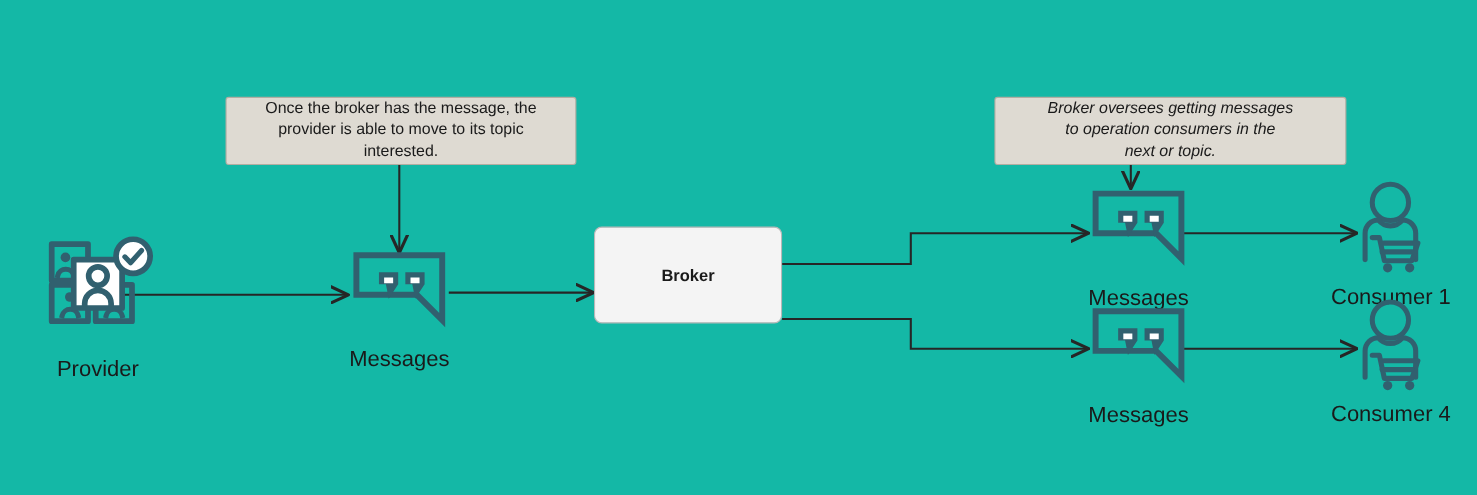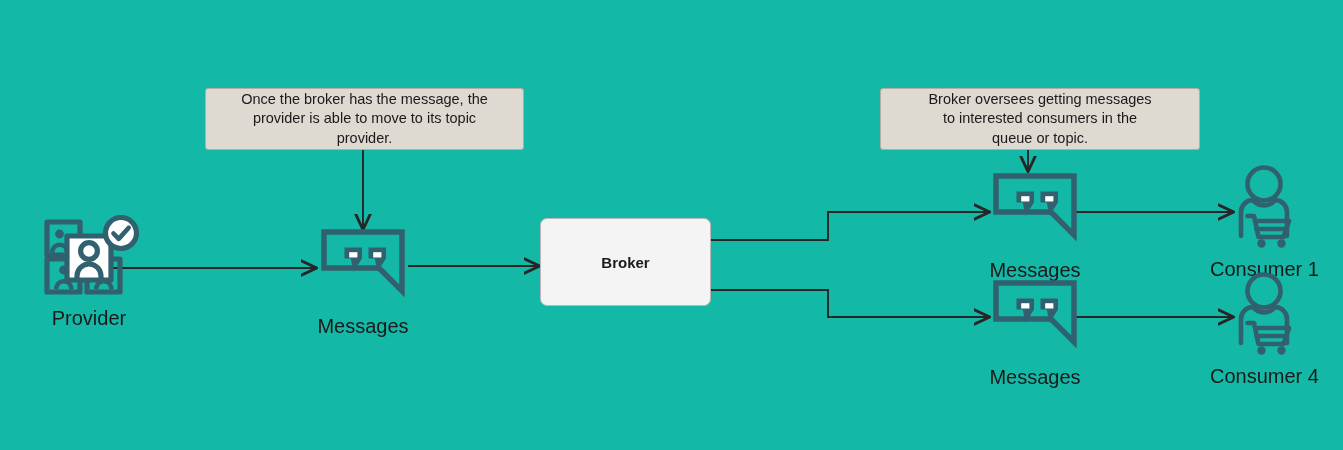--- a/index.html
+++ b/index.html
@@ -101,29 +101,29 @@
 
     <line x1="363" y1="150" x2="363" y2="229" stroke="#262626" stroke-width="1.9" marker-end="url(#arrowhead)"></line>
 
     <line x1="1028" y1="150" x2="1028" y2="171" stroke="#262626" stroke-width="1.9" marker-end="url(#arrowhead)"></line>
   </svg>
 
   <div class="callout" id="provider-callout" style="left:205px; top:88px; width:319px; height:62px;">
     <div class="callout-text">
       <span>Once the broker has the message, the</span><br>
       <span>provider is able to move to its topic</span><br>
-      <span>provider.</span>
+      <span>interested.</span>
     </div>
   </div>
 
-  <div class="callout" id="broker-callout" style="left:880px; top:88px; width:320px; height:62px;">
+  <div class="callout" id="broker-callout" style="left:904px; top:88px; width:320px; height:62px;font-style:italic;">
     <div class="callout-text">
       <span>Broker oversees getting messages</span><br>
-      <span>to interested consumers in the</span><br>
-      <span>queue or topic.</span>
+      <span>to operation consumers in the</span><br>
+      <span>next or topic.</span>
     </div>
   </div>
 
   <div class="node" id="provider-node" style="left:34px; top:214px; width:110px;">
     <span class="icon-wrap">
       <svg width="110" height="84" viewBox="0 0 110 84">
         <g fill="none" stroke="#31606f" stroke-width="5.2" stroke-linejoin="round" stroke-linecap="square">
 
           <rect x="13" y="8" width="33" height="33"></rect>
           <circle cx="25.5" cy="20" r="4.4" fill="#31606f" stroke="none"></circle>
@@ -139,41 +139,41 @@
 
           <rect x="33" y="22" width="44" height="44" fill="#ffffff"></rect>
           <circle cx="55" cy="37" r="8.4" fill="#ffffff"></circle>
           <path d="M43 62 a12 12 0 0 1 24 0" fill="#ffffff"></path>
 
           <circle cx="87" cy="19" r="15.5" fill="#ffffff"></circle>
           <path d="M79.5 19.5 l5.2 5.4 l10-11.2" stroke-width="4.6" stroke-linecap="round" stroke-linejoin="round"></path>
         </g>
       </svg>
     </span>
-    <div class="node-label" style="margin-top:4px;">Provider</div>
+    <div class="node-label" style="margin-top:21px;">Provider</div>
   </div>
 
   <div class="node" id="messages-in-node" style="left:316px; top:228px; width:94px;">
     <span class="icon-wrap">
       <svg width="94" height="80" viewBox="0 0 94 80">
         <path d="M8 4 H86 V63 L63 40 H8 Z" fill="none" stroke="#31606f" stroke-width="5.4" stroke-linejoin="miter"></path>
         <g fill="#31606f">
           <path d="M28.5 19.5 h17.5 v11 l-8.6 13.2 l-2.6 -13.2 h-6.3 z"></path>
           <path d="M52.5 19.5 h17.5 v11 l-8.6 13.2 l-2.6 -13.2 h-6.3 z"></path>
         </g>
         <g fill="#ffffff">
           <path d="M33.2 24.2 h8.2 v5.3 h-8.2 z"></path>
           <path d="M57.2 24.2 h8.2 v5.3 h-8.2 z"></path>
         </g>
       </svg>
     </span>
     <div class="node-label" style="margin-top:2px;">Messages</div>
   </div>
 
-  <div id="broker-node" style="left:540px; top:218px; width:171px; height:88px;">
+  <div id="broker-node" style="left:540px; top:206px; width:171px; height:88px;">
     <span id="broker-label">Broker</span>
   </div>
 
   <div class="node" id="messages-out-1-node" style="left:988px; top:172px; width:94px;">
     <span class="icon-wrap">
       <svg width="94" height="80" viewBox="0 0 94 80">
         <path d="M8 4 H86 V63 L63 40 H8 Z" fill="none" stroke="#31606f" stroke-width="5.4" stroke-linejoin="miter"></path>
         <g fill="#31606f">
           <path d="M28.5 19.5 h17.5 v11 l-8.6 13.2 l-2.6 -13.2 h-6.3 z"></path>
           <path d="M52.5 19.5 h17.5 v11 l-8.6 13.2 l-2.6 -13.2 h-6.3 z"></path>

